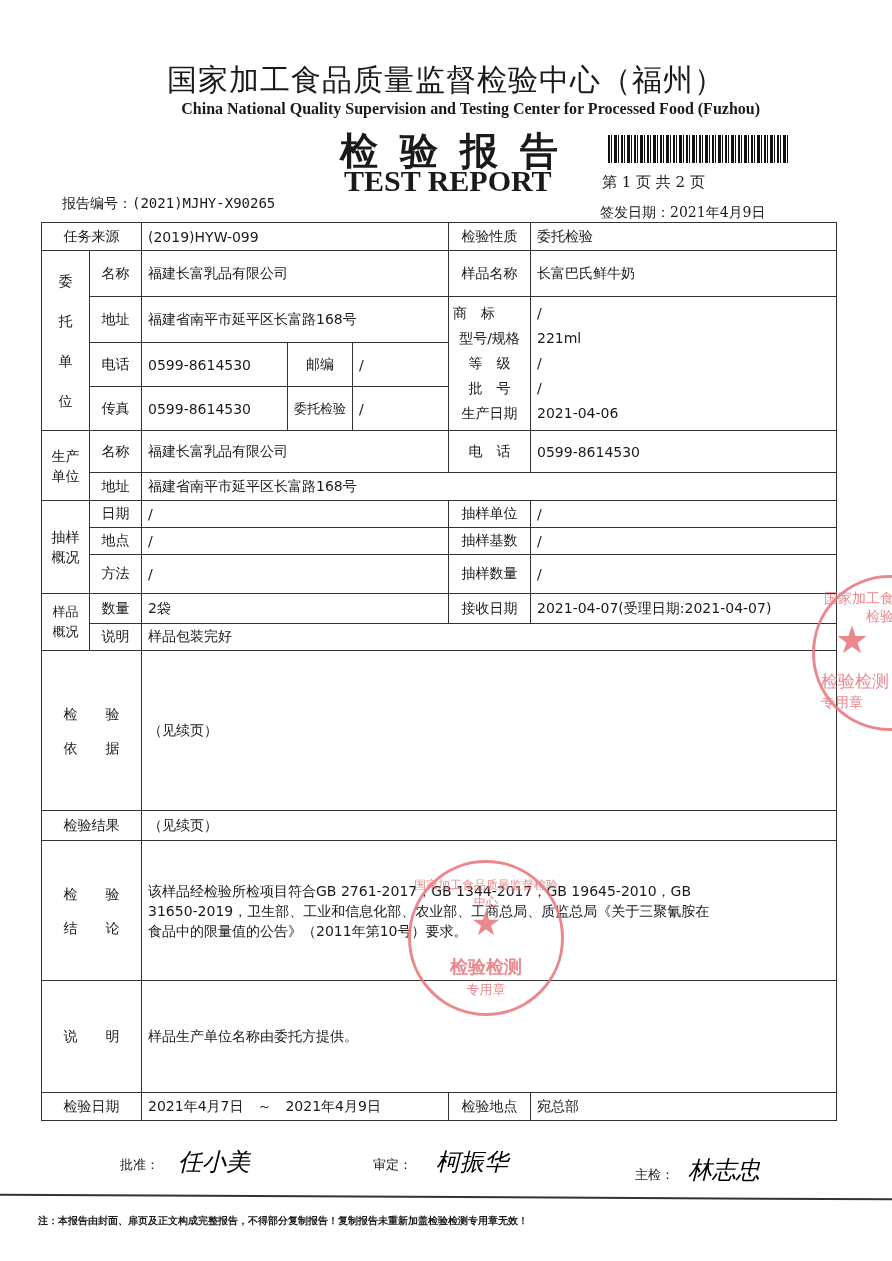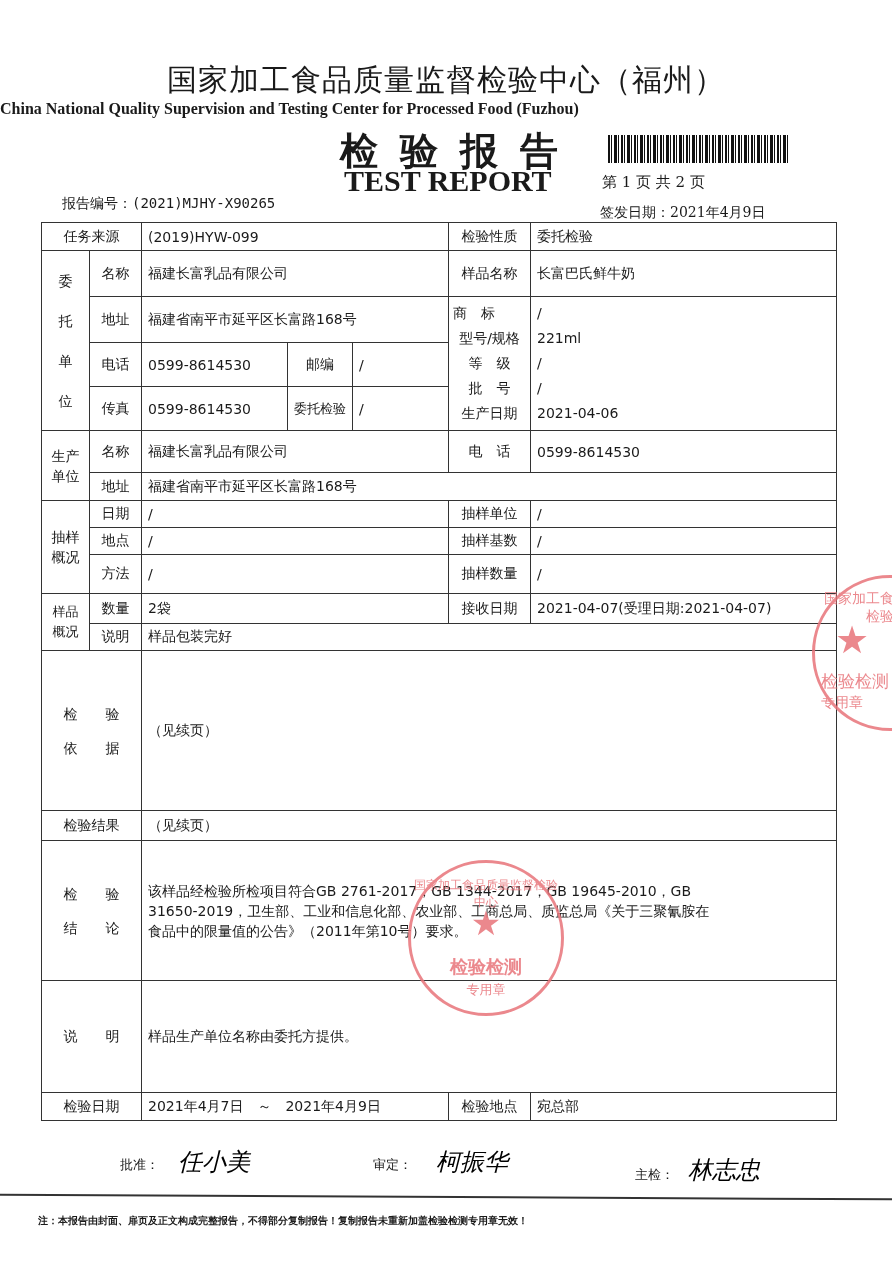--- a/index.html
+++ b/index.html
@@ -1,19 +1,19 @@
 <!DOCTYPE html>
 <html><head>
 <meta charset="utf-8">
 <style>
   html,body{margin:0;padding:0;background:#fff;}
   body{width:892px;height:1261px;position:relative;overflow:hidden;font-family:"DejaVu Serif","Liberation Serif",serif;color:#1a1a1a;}
   .abs{position:absolute;}
   .title-cn{left:0;width:892px;top:60px;text-align:center;font-size:30px;letter-spacing:1px;font-family:"DejaVu Sans","Liberation Sans",sans-serif;}
-  .title-en{left:0;width:760px;top:100px;text-align:left;font-size:16px;font-weight:bold;font-family:"Liberation Serif",serif;}
+  .title-en{left:0;width:760px;top:100px;text-align:right;font-size:16px;font-weight:bold;font-family:"Liberation Serif",serif;}
   .report-cn{left:340px;top:126px;font-size:38px;letter-spacing:22px;font-weight:bold;font-family:"DejaVu Sans","Liberation Sans",sans-serif;}
   .report-en{left:344px;top:164px;font-size:30px;font-weight:bold;font-family:"Liberation Serif",serif;}
   .barcode{left:608px;top:135px;width:182px;height:28px;
     background:repeating-linear-gradient(90deg,#111 0 2px,#fff 2px 3px,#111 3px 4px,#fff 4px 6px,#111 6px 9px,#fff 9px 10px,#111 10px 11px,#fff 11px 13px);}
   .page-info{left:602px;top:173px;font-size:15px;}
   .report-no{left:62px;top:195px;font-size:14px;font-family:"DejaVu Sans Mono","Liberation Mono",monospace;}
   .issue-date{left:600px;top:204px;font-size:14px;}
   table.main{position:absolute;left:41px;top:222px;width:796px;border-collapse:collapse;font-size:14px;font-family:"DejaVu Sans","Liberation Sans",sans-serif;}
   table.main td{border:1.5px solid #333;padding:4px 6px;vertical-align:middle;}
   .lbl{text-align:center;white-space:nowrap;}

